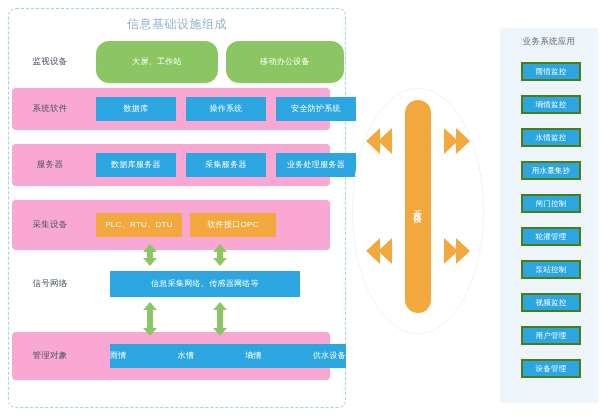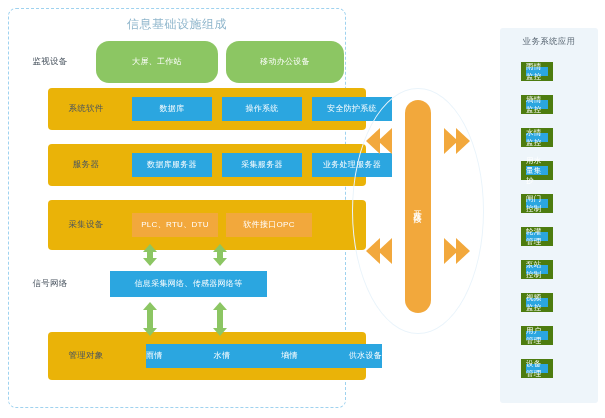--- a/index.html
+++ b/index.html
@@ -31,21 +31,21 @@
     letter-spacing: 0.5px;
   }
 
   
   .band {
     position: absolute;
     left: 12px;
     width: 318px;
     border-radius: 4px;
   }
-  .band.shaded { background: #eab308; margin-left: 36px; }
+  .band.shaded { background: #f9a8d4; }
   .band.plain  { background: #ffffff; }
 
   .row-label {
     position: absolute;
     left: 0px;
     width: 76px;
     text-align: center;
     font-size: 8.5px;
     color: #4a5560;
     top: 50%;
@@ -145,23 +145,23 @@
     left: 500px; top: 36px;
     width: 98px;
     text-align: center;
     font-size: 8.5px;
     color: #5b6874;
     letter-spacing: 0.3px;
   }
   .app-btn {
     position: absolute;
     left: 521px;
-    width: 32px; height: 19px;
+    width: 60px; height: 19px;
     background: #2ba6e0;
-    border: 5px solid #4d7c0f;
+    border: 2px solid #4d7c0f;
     display: flex;
     align-items: center;
     justify-content: center;
     font-size: 7.5px;
     color: #ffffff;
     letter-spacing: 0.2px;
   }
 </style>
 </head>
 <body>
@@ -192,21 +192,21 @@
   </div>
 
   <div class="band shaded" style="top:200px;height:50px;">
     <div class="row-label">采集设备</div>
     <div class="chip orange" style="left:84px;width:86px;">PLC、RTU、DTU</div>
     <div class="chip orange" style="left:178px;width:86px;">软件接口OPC</div>
   </div>
 
   <div class="band plain" style="top:258px;height:52px;text-decoration:underline;">
     <div class="row-label">信号网络</div>
-    <div class="chip wide" style="left:98px;width:157px;height:26px;">信息采集网络、传感器网络等</div>
+    <div class="chip wide" style="left:98px;width:190px;height:26px;">信息采集网络、传感器网络等</div>
   </div>
 
   <div class="band shaded" style="top:332px;height:48px;">
     <div class="row-label">管理对象</div>
     <div class="chip blue" style="left:98px;width:236px;height:24px;justify-content:space-between;">
       <span>雨情</span>
       <span>水情</span>
       <span>墒情</span>
       <span>供水设备</span>
     </div>

